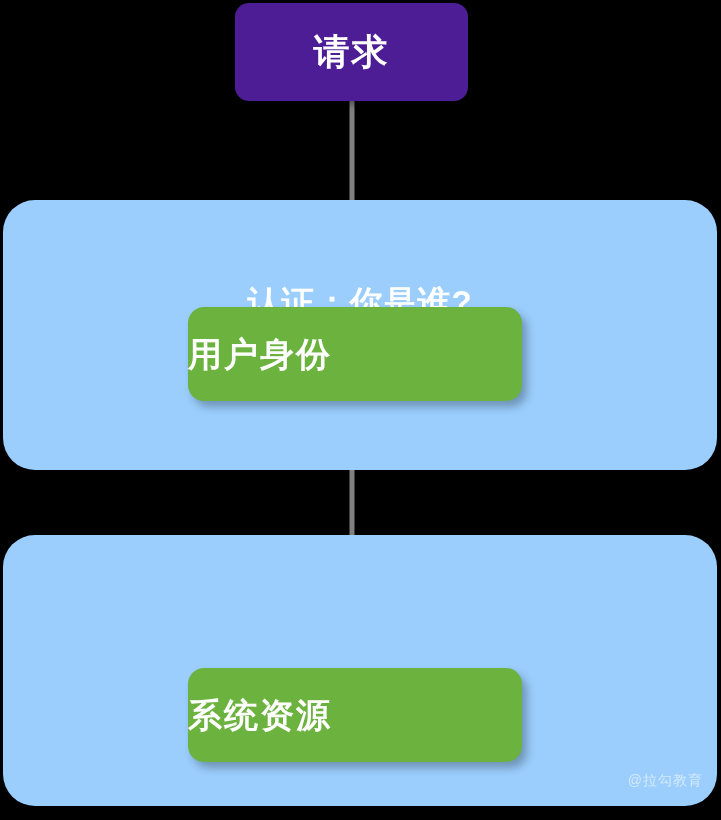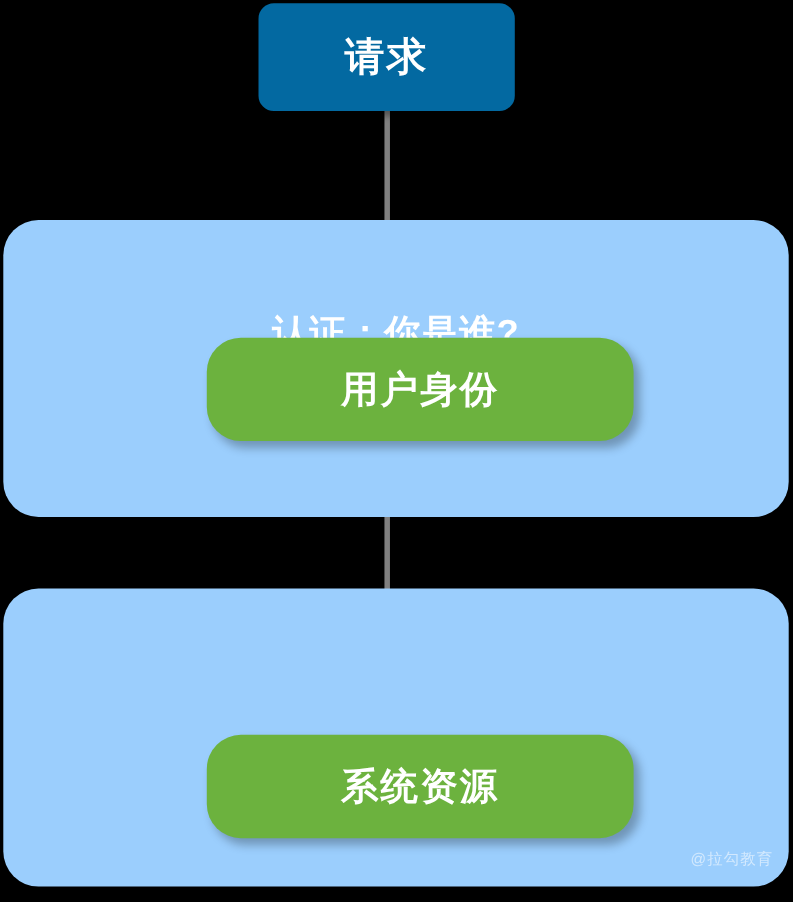--- a/index.html
+++ b/index.html
@@ -25,21 +25,21 @@
     height: 820px;
   }
 
   
   .node-orange {
     position: absolute;
     left: 235px;
     top: 3px;
     width: 233px;
     height: 98px;
-    background: #0369a1;
+    background: #4c1d95;
     border-radius: 14px;
     display: flex;
     align-items: center;
     justify-content: center;
     z-index: 5;
     box-shadow: 3px 4px 6px rgba(0,0,0,0.35);
   }
   .node-orange .label {
     color: #ffffff;
     font-size: 36px;
@@ -73,27 +73,26 @@
     z-index: 6;
     white-space: nowrap;
   }
   #group-auth   .group-title { top: 38px; margin-top: 48px; }
   #group-permit .group-title { top: 38px; }
 
   
   .node-green {
     position: absolute;
     left: 185px;
-    width: 388px;
+    width: 334px;
     height: 94px;
     background: #6CB23E;
-    border-radius: 31px;
+    border-radius: 16px;
     display: flex;
     align-items: center;
-    justify-content: center;
     z-index: 6;
     box-shadow: 5px 6px 9px rgba(0,0,0,0.28);
   }
   #group-auth   .node-green { top: 107px; }
   #group-permit .node-green { top: 133px; }
 
   .node-green .label {
     color: #ffffff;
     font-size: 34px;
     font-weight: bold;

